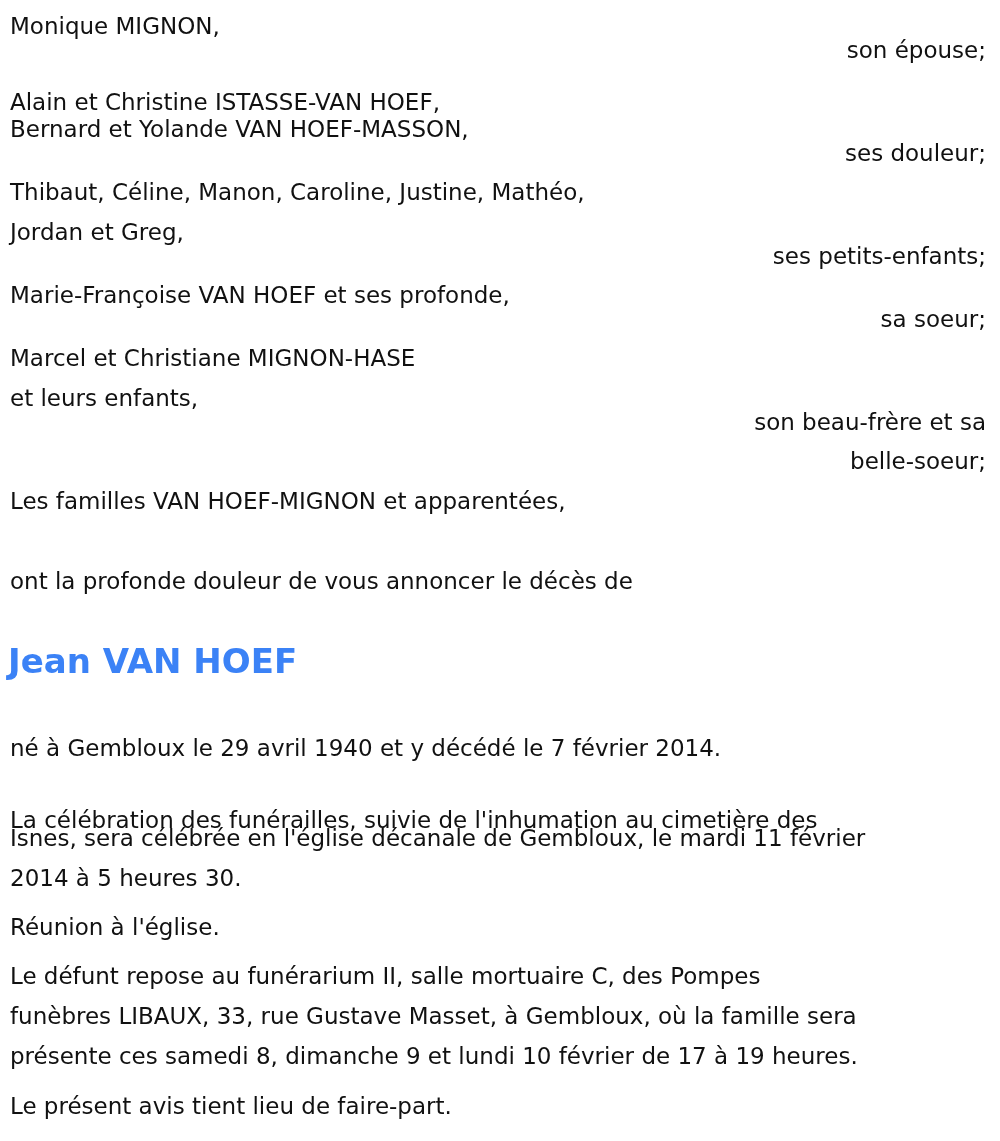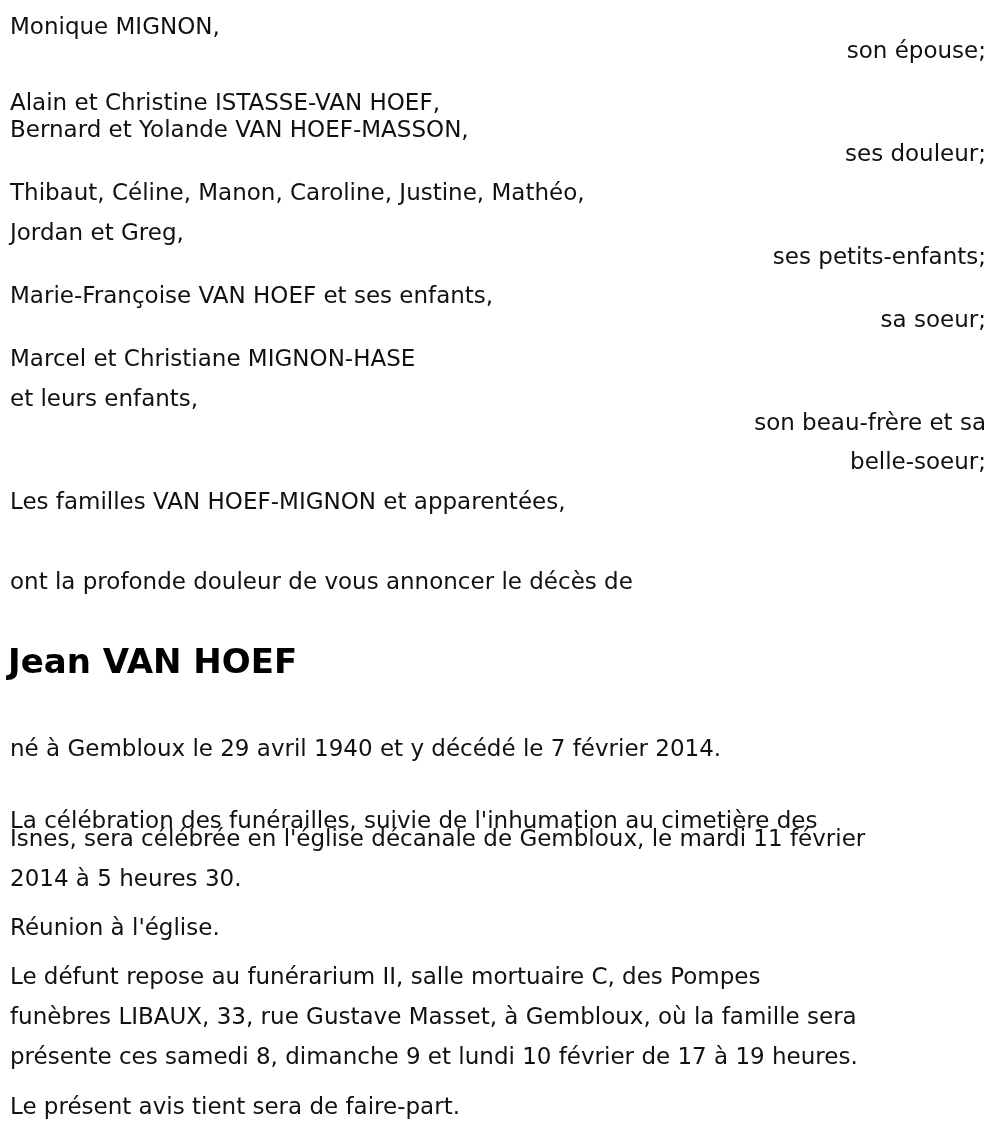--- a/index.html
+++ b/index.html
@@ -6,39 +6,39 @@
     body {
       width: 1000px; height: 1141px; overflow: hidden;
       font-family: "DejaVu Sans", sans-serif;
       color: #111111;
       font-size: 23px;
       position: relative;
     }
     .wrap { position: absolute; left: 10px; top: 0; width: 980px; }
     .line { position: absolute; left: 0; white-space: nowrap; line-height: 40px; }
     .role { position: absolute; right: 4px; text-align: left; white-space: nowrap; line-height: 40px; }
-    .name { position: absolute; left: -2px; font-weight: bold; font-size: 34px; line-height: 50px; color: #000000; }
+    .name { position: absolute; left: -2px; font-weight: bold; font-size: 34px; line-height: 50px; color: #3b82f6; }
   </style>
 </head>
 <body>
 
 <div class="wrap">
 
   <div class="line" style="top:6px">Monique MIGNON,</div>
   <div class="role" style="top:30px">son épouse;</div>
 
   <div class="line" style="top:82px">Alain et Christine ISTASSE-VAN HOEF,</div>
   <div class="line" style="top:109px">Bernard et Yolande VAN HOEF-MASSON,</div>
   <div class="role" style="top:133px">ses douleur;</div>
 
   <div class="line" style="top:172px">Thibaut, Céline, Manon, Caroline, Justine, Mathéo,</div>
   <div class="line" style="top:212px">Jordan et Greg,</div>
   <div class="role" style="top:236px">ses petits-enfants;</div>
 
-  <div class="line" style="top:275px">Marie-Françoise VAN HOEF et ses enfants,</div>
+  <div class="line" style="top:275px">Marie-Françoise VAN HOEF et ses profonde,</div>
   <div class="role" style="top:299px">sa soeur;</div>
 
   <div class="line" style="top:338px">Marcel et Christiane MIGNON-HASE</div>
   <div class="line" style="top:378px">et leurs enfants,</div>
   <div class="role" style="top:402px">son beau-frère et sa</div>
   <div class="role" style="top:441px">belle-soeur;</div>
 
   <div class="line" style="top:481px">Les familles VAN HOEF-MIGNON et apparentées,</div>
 
   <div class="line" style="top:561px">ont la profonde douleur de vous annoncer le décès de</div>
@@ -50,14 +50,14 @@
   <div class="line" style="top:800px">La célébration des funérailles, suivie de l'inhumation au cimetière des</div>
   <div class="line" style="top:818px">Isnes, sera célébrée en l'église décanale de Gembloux, le mardi 11 février</div>
   <div class="line" style="top:858px">2014 à 5 heures 30.</div>
 
   <div class="line" style="top:907px">Réunion à l'église.</div>
 
   <div class="line" style="top:956px">Le défunt repose au funérarium II, salle mortuaire C, des Pompes</div>
   <div class="line" style="top:996px">funèbres LIBAUX, 33, rue Gustave Masset, à Gembloux, où la famille sera</div>
   <div class="line" style="top:1036px">présente ces samedi 8, dimanche 9 et lundi 10 février de 17 à 19 heures.</div>
 
-  <div class="line" style="top:1086px">Le présent avis tient sera de faire-part.</div>
+  <div class="line" style="top:1086px">Le présent avis tient lieu de faire-part.</div>
 </div>
 
 </body></html>

